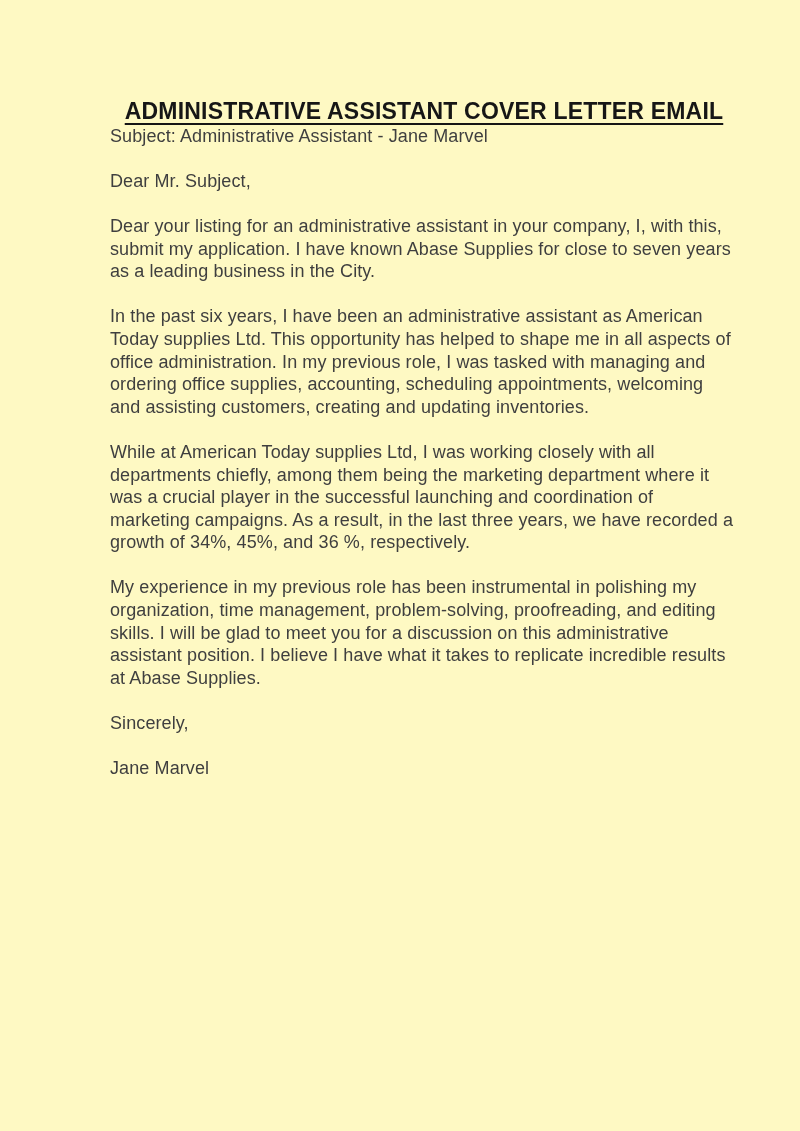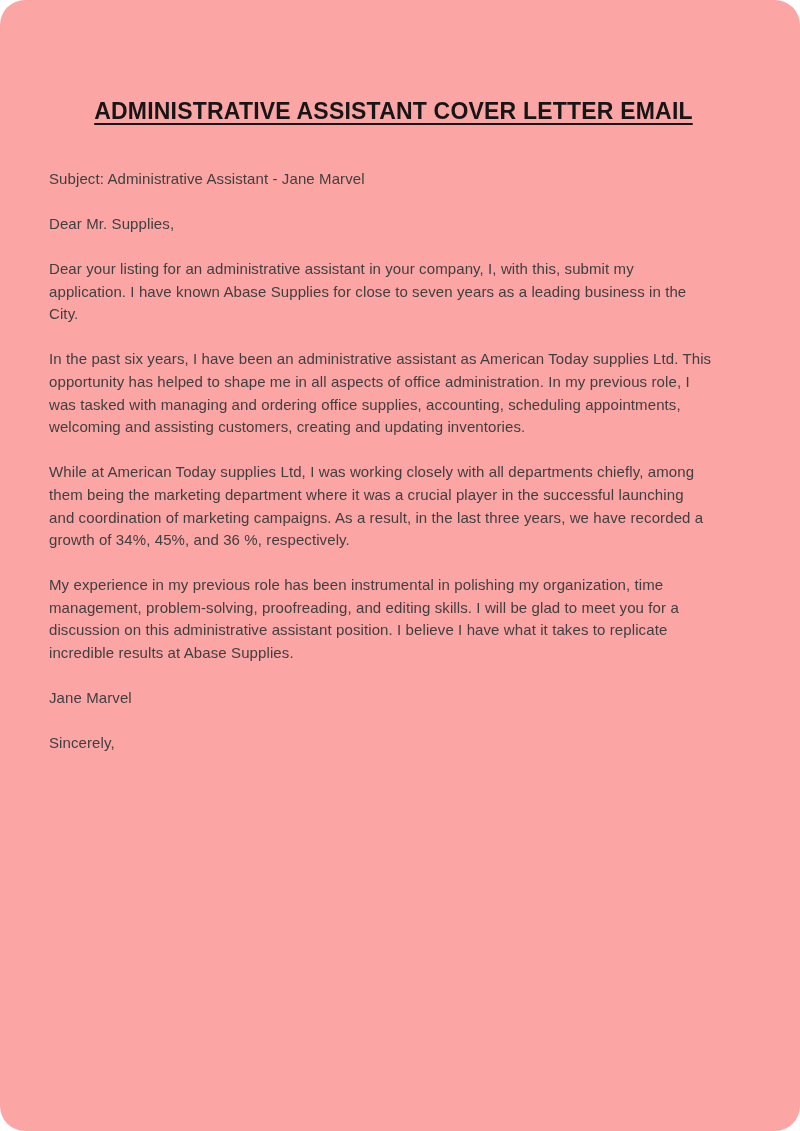--- a/index.html
+++ b/index.html
@@ -5,71 +5,69 @@
   html, body {
     margin: 0;
     padding: 0;
     background: #ffffff;
   }
   .page {
     position: relative;
     width: 800px;
     height: 1131px;
     margin: 0 auto;
-    background: #fca5a5;
+    background: #fef9c3;
     font-family: "Liberation Sans", sans-serif;
     box-sizing: border-box;
-    padding: 97px 62px 0 49px;
+    padding: 97px 62px 0 110px;
     overflow: hidden;
-    border-radius: 25px;
   }
   .doc-title {
     margin: 0;
     text-align: center;
     font-size: 23px;
     line-height: 28px;
     font-weight: 700;
     letter-spacing: 0.2px;
     color: #161616;
     text-decoration: underline;
     text-decoration-thickness: 2px;
     text-underline-offset: 4px;
   }
   .letter-body {
-    margin-top: 43px;
     max-width: 663px;
-    font-size: 15px;
+    font-size: 18px;
     line-height: 22.6px;
     letter-spacing: 0.1px;
     color: #3f3f3f;
   }
   .letter-body .block {
     margin: 0 0 22.5px 0;
   }
 </style>
 </head>
 <body>
 
 <div class="page">
 
   <h1 class="doc-title">ADMINISTRATIVE ASSISTANT COVER LETTER EMAIL</h1>
 
   <div class="letter-body">
 
     <div class="block">Subject: Administrative Assistant - Jane Marvel</div>
 
-    <div class="block">Dear Mr. Supplies,</div>
+    <div class="block">Dear Mr. Subject,</div>
 
     <p class="block">Dear your listing for an administrative assistant in your company, I, with this, submit my application. I have known Abase Supplies for close to seven years as a leading business in the City.</p>
 
     <p class="block">In the past six years, I have been an administrative assistant as American Today supplies Ltd. This opportunity has helped to shape me in all aspects of office administration. In my previous role, I was tasked with managing and ordering office supplies, accounting, scheduling appointments, welcoming and assisting customers, creating and updating inventories.</p>
 
     <p class="block">While at American Today supplies Ltd, I was working closely with all departments chiefly, among them being the marketing department where it was a crucial player in the successful launching and coordination of marketing campaigns. As a result, in the last three years, we have recorded a growth of 34%, 45%, and 36 %, respectively.</p>
 
     <p class="block">My experience in my previous role has been instrumental in polishing my organization, time management, problem-solving, proofreading, and editing skills. I will be glad to meet you for a discussion on this administrative assistant position. I believe I have what it takes to replicate incredible results at Abase Supplies.</p>
 
+    <div class="block">Sincerely,</div>
+
     <div class="block">Jane Marvel</div>
-
-    <div class="block">Sincerely,</div>
 
   </div>
 
 </div>
 
 </body></html>

